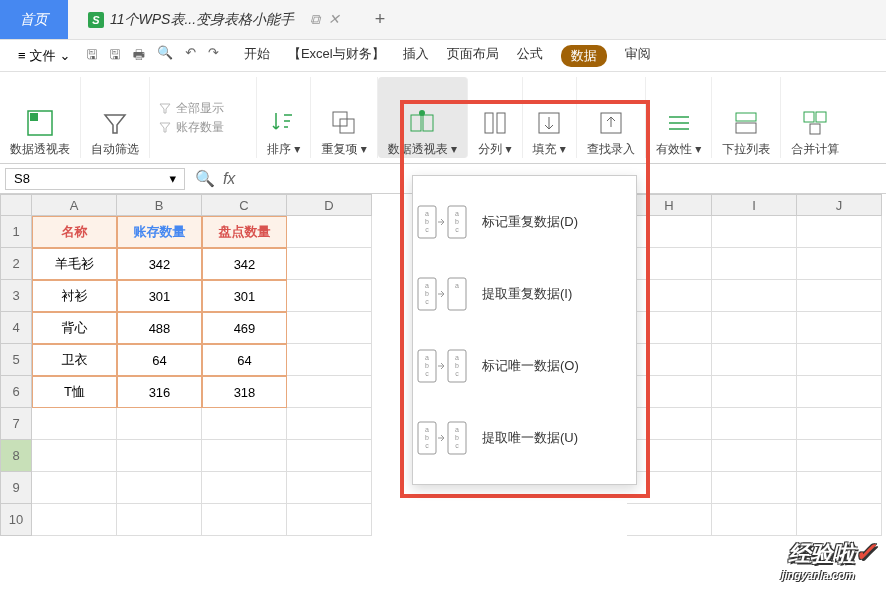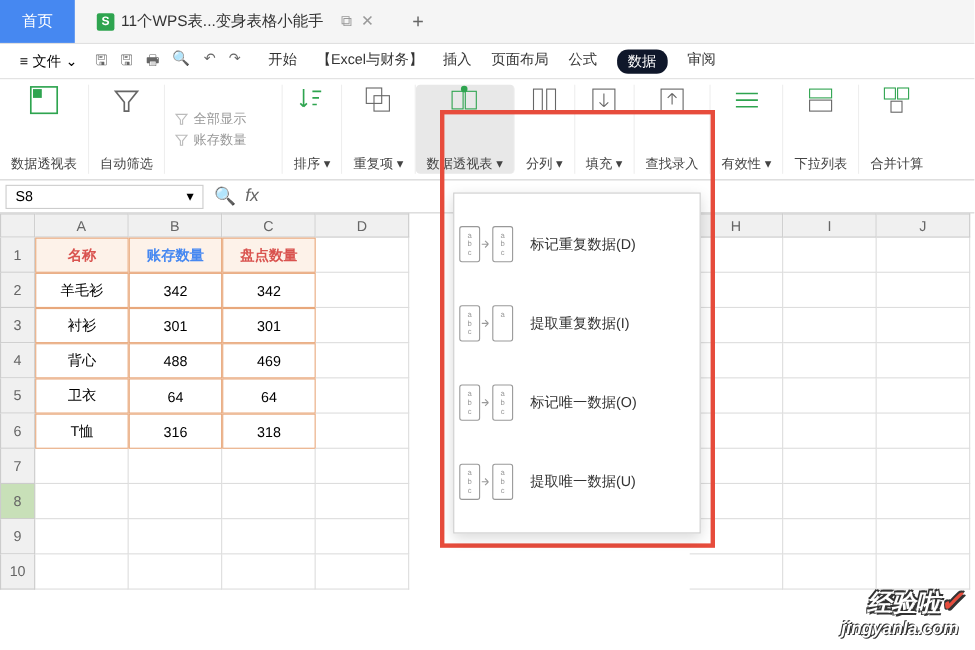--- a/index.html
+++ b/index.html
@@ -1,35 +1,35 @@
 <!DOCTYPE html>
 <html><head>
   <meta charset="utf-8">
   <style>
     * { margin: 0; padding: 0; box-sizing: border-box; font-family: "Microsoft YaHei", sans-serif; }
     body { width: 886px; height: 591px; background: #fff; overflow: hidden; position: relative; }
     
     .title-tabs { display: flex; height: 40px; background: #f5f5f5; border-bottom: 1px solid #e0e0e0; align-items: center; }
-    .title-tab { padding: 0 20px; height: 100%; display: flex; align-items: center; font-size: 14px; }
+    .title-tab { padding: 0 20px; height: 100%; display: flex; align-items: center; font-size: 14px; font-style: italic; }
     .title-tab.home { background: #4688f1; color: #fff; }
     .title-tab.doc { display: flex; align-items: center; gap: 6px; color: #333; }
     .doc-icon { width: 16px; height: 16px; background: #2ea44f; color: #fff; display: flex; align-items: center; justify-content: center; font-size: 11px; font-weight: bold; border-radius: 2px; }
     .tab-actions { display: flex; gap: 8px; margin-left: 10px; color: #999; }
     .tab-plus { margin-left: 15px; color: #666; font-size: 18px; }
     
     .menu-bar { display: flex; height: 32px; align-items: center; padding: 0 10px; gap: 15px; border-bottom: 1px solid #e0e0e0; font-size: 13px; }
     .menu-left { display: flex; align-items: center; gap: 8px; }
     .menu-file { display: flex; align-items: center; gap: 4px; padding: 2px 8px; }
     .menu-icons { display: flex; gap: 12px; color: #666; }
     .menu-tabs { display: flex; gap: 18px; margin-left: 10px; }
     .menu-tab { color: #333; cursor: pointer; }
-    .menu-tab.active { background: #0f172a; color: #fff; padding: 2px 10px; border-radius: 10px; }
+    .menu-tab.active { background: #a16207; color: #fff; padding: 2px 10px; border-radius: 10px; }
     
     .ribbon { display: flex; height: 92px; border-bottom: 1px solid #d0d0d0; padding: 5px 0; }
-    .ribbon-group { display: flex; flex-direction: column; align-items: center; justify-content: space-between; padding: 0 10px; border-right: 1px solid #eee; gap: 4px; font-size: 12px; color: #444; }
+    .ribbon-group { display: flex; flex-direction: column; align-items: center; justify-content: flex-end; padding: 0 10px; border-right: 1px solid #eee; gap: 4px; font-size: 12px; color: #444; }
     .ribbon-group.no-border { border-right: none; }
     .ribbon-icon { width: 28px; height: 28px; display: flex; align-items: center; justify-content: center; }
     .ribbon-filter-group { display: flex; flex-direction: column; align-items: flex-start; gap: 2px; font-size: 12px; padding: 0 8px; border-right: 1px solid #eee; justify-content: center; }
     .filter-row { display: flex; align-items: center; gap: 4px; color: #999; width: 90px; }
     .ribbon-compare { background: #e8e8e8; border-radius: 4px; }
     
     .formula-bar { display: flex; height: 30px; align-items: center; border-bottom: 1px solid #d0d0d0; padding: 0 5px; gap: 10px; }
     .name-box { width: 180px; height: 22px; border: 1px solid #ccc; padding: 0 8px; font-size: 13px; display: flex; align-items: center; justify-content: space-between; }
     .fx-area { display: flex; align-items: center; gap: 8px; }
     .fx-label { font-style: italic; color: #666; }
@@ -51,21 +51,21 @@
     
     .dropdown-panel { position: absolute; top: 175px; left: 412px; width: 225px; background: #fff; border: 1px solid #ccc; box-shadow: 0 4px 12px rgba(0,0,0,0.15); z-index: 10; padding: 10px 0; }
     .dropdown-item { display: flex; align-items: center; padding: 18px 3px; gap: 12px; font-size: 13px; color: #333; cursor: pointer; }
     .dd-icon { width: 54px; height: 36px; display: flex; align-items: center; justify-content: center; }
     
     .red-box { position: absolute; top: 100px; left: 400px; width: 250px; height: 398px; border: 4px solid #e74c3c; z-index: 5; pointer-events: none; }
     
     .watermark { position: absolute; bottom: 10px; right: 10px; text-align: center; z-index: 20; }
     .watermark-main { font-size: 22px; font-weight: bold; color: #fff; text-shadow: 2px 2px 0 #333, -1px -1px 0 #333, 1px -1px 0 #333, -1px 1px 0 #333; font-style: italic; margin-left: 28px; }
     .watermark-check { color: #e74c3c; font-size: 26px; }
-    .watermark-sub { font-size: 16px; color: #fff; text-shadow: 1px 1px 0 #333, -1px -1px 0 #333; font-weight: bold; font-style: italic; }
+    .watermark-sub { font-size: 11px; color: #fff; text-shadow: 1px 1px 0 #333, -1px -1px 0 #333; font-weight: bold; font-style: italic; }
     
     svg { overflow: visible; }
   </style>
 </head>
 <body>
 
 <div class="title-tabs">
   <div class="title-tab home">首页</div>
   <div class="title-tab doc">
     <span class="doc-icon">S</span>

